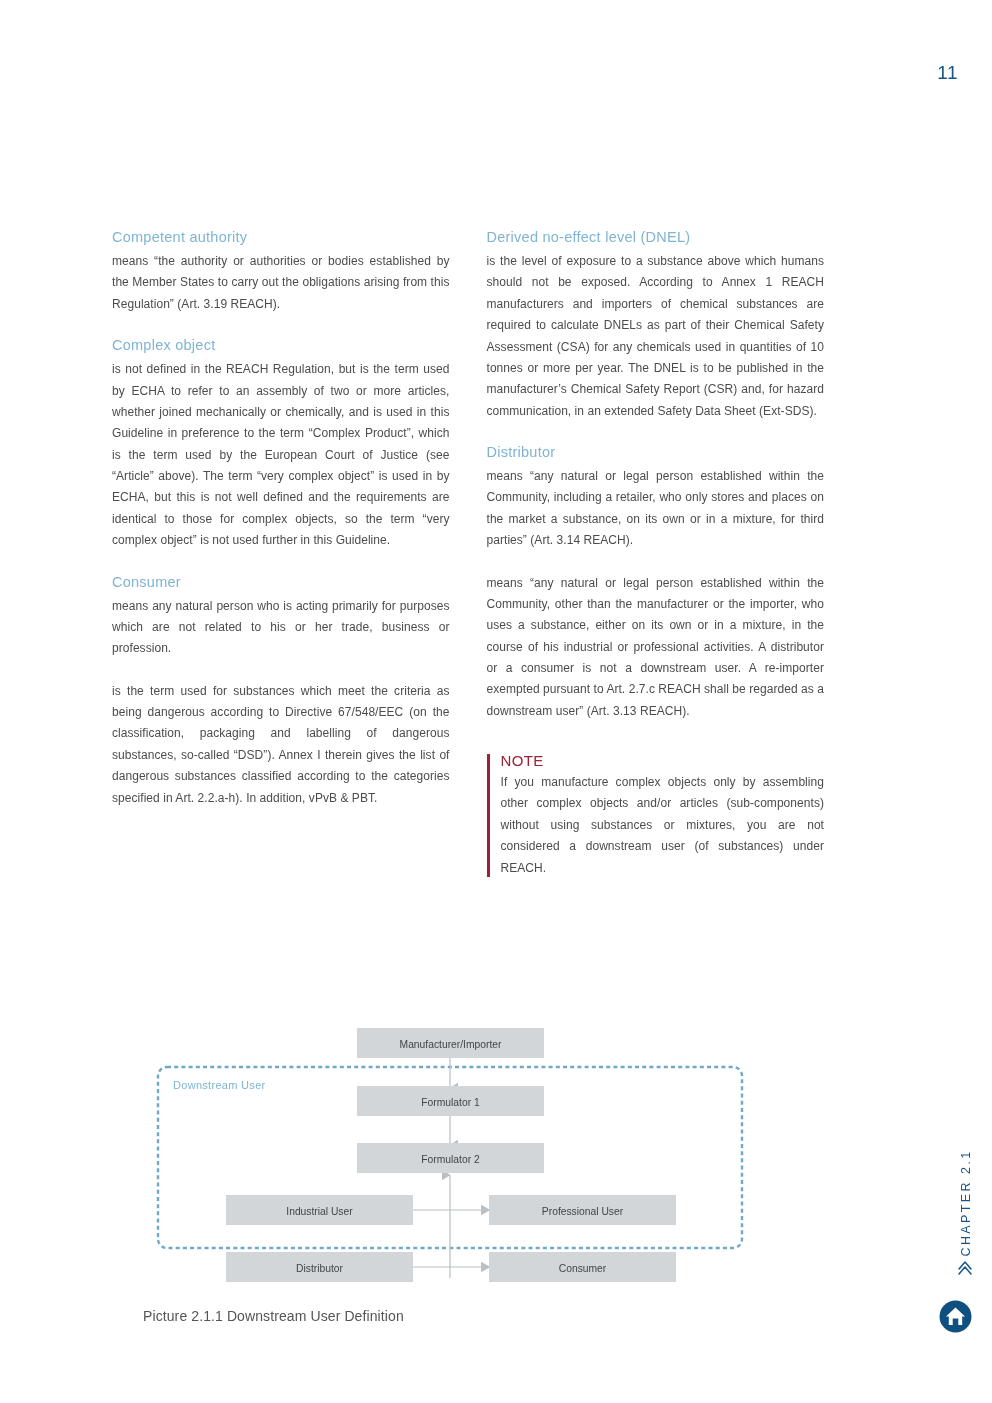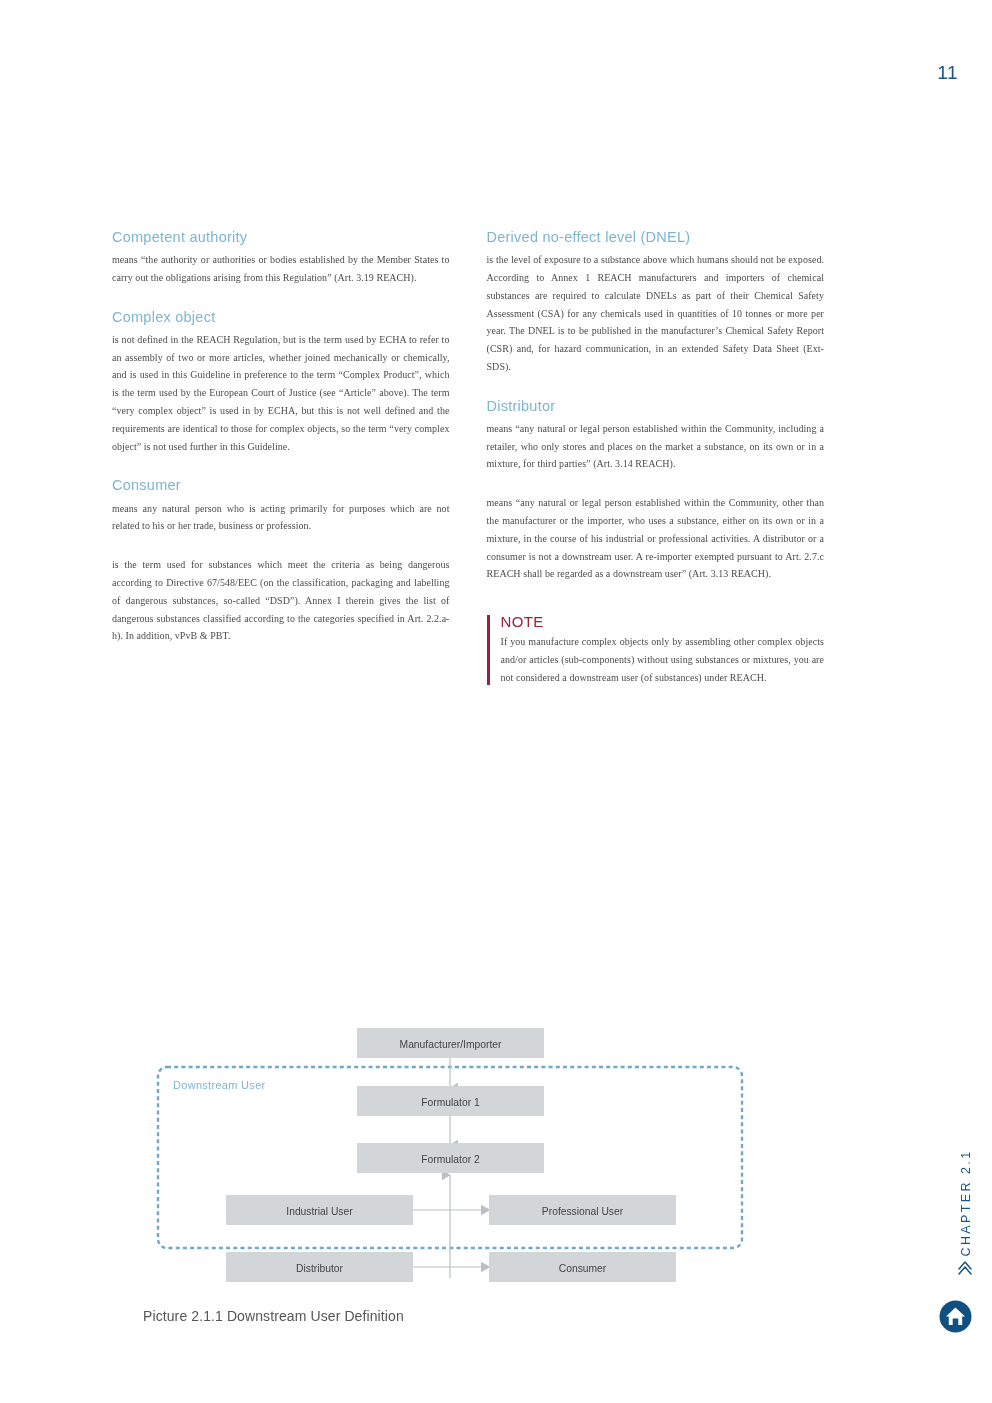--- a/index.html
+++ b/index.html
@@ -44,27 +44,26 @@
     color: #7fb4d2;
     margin: 0 0 5px 0;
     letter-spacing: 0.25px;
     line-height: 1.25;
   }
   .block { margin-bottom: 21px; }
   .block:last-child { margin-bottom: 0; }
 
   p.body {
     margin: 0;
-    font-size: 10px;
+    font-size: 12px;
     line-height: 1.78;
     color: #4c4c4c;
     text-align: justify;
     text-justify: inter-word;
     letter-spacing: 0.05px;
-    font-family: Liberation Serif, serif;
   }
 
   
   .note {
     margin-top: 30px;
     padding-left: 14px;
     position: relative;
   }
   .note .bar {
     position: absolute;

